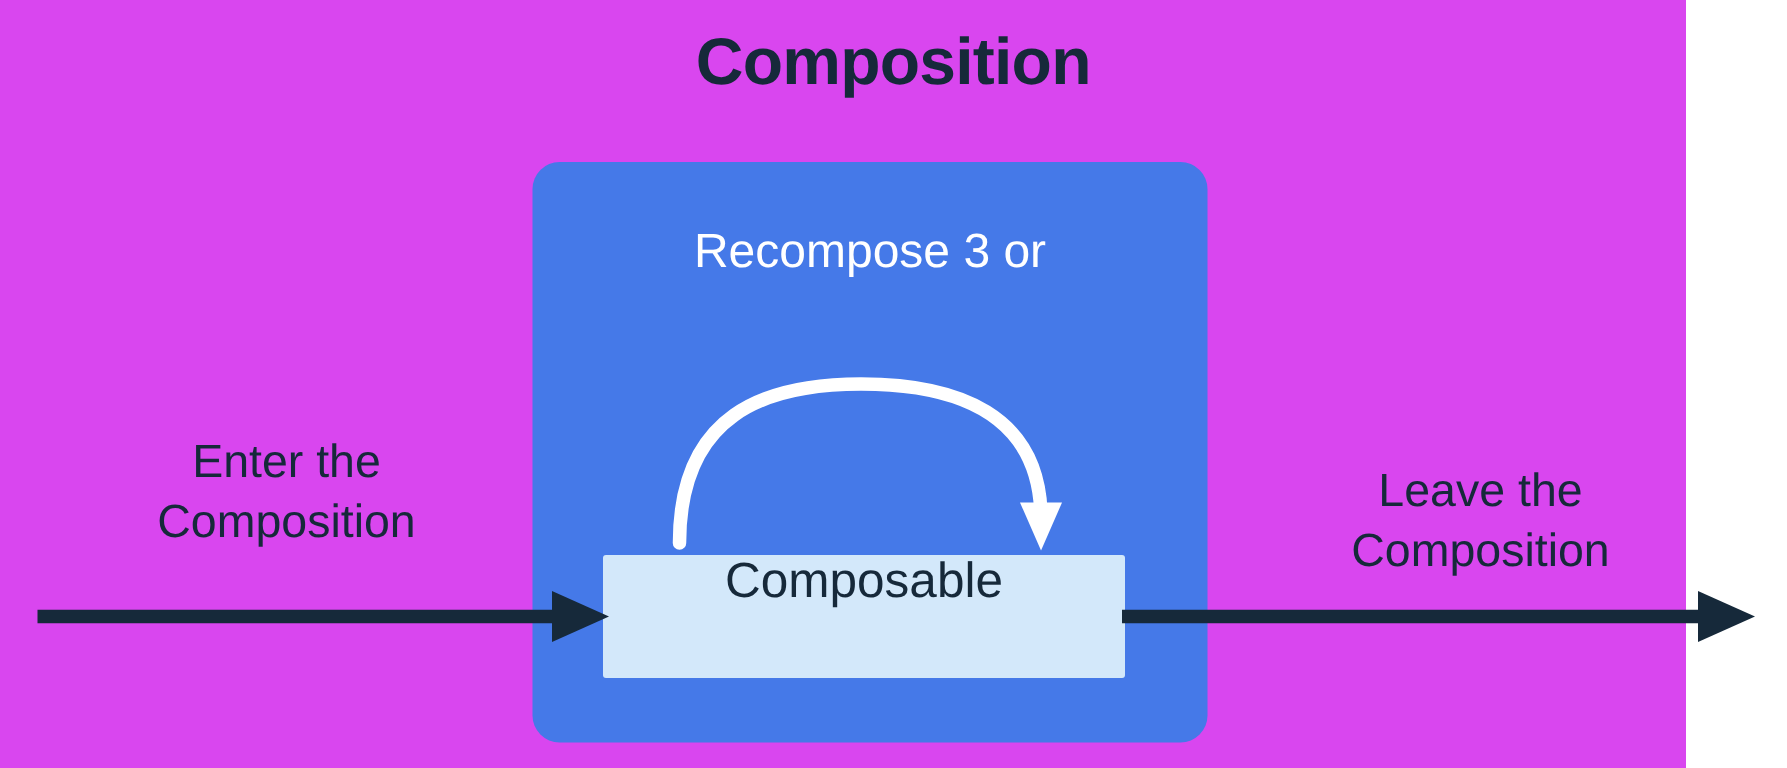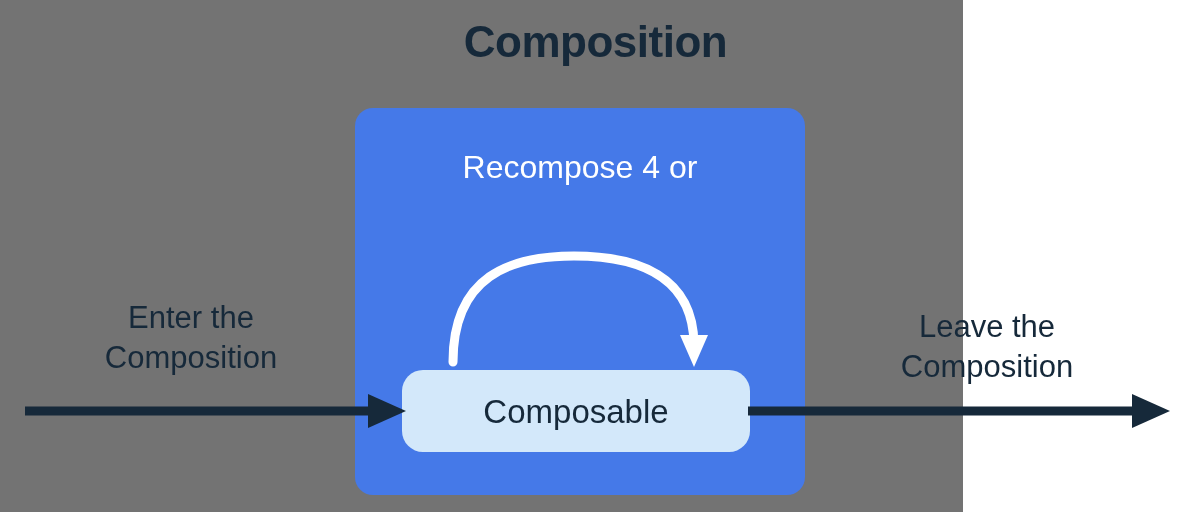--- a/index.html
+++ b/index.html
@@ -8,23 +8,23 @@
     background: #ffffff;
   }
   body {
     width: 1191px;
     height: 512px;
     font-family: "Liberation Sans", sans-serif;
     overflow: hidden;
   }
   #stage {
     position: relative;
-    width: 963px;
+    width: 1124px;
     height: 512px;
-    background: #737373;
+    background: #d946ef;
   }
 
   
   #diagram-title {
     position: absolute;
     left: 0;
     top: 17px;
     width: 1191px;
     text-align: center;
     font-size: 44px;
@@ -69,23 +69,22 @@
   }
 
   
   #composable-node {
     position: absolute;
     left: 402px;
     top: 370px;
     width: 348px;
     height: 82px;
     background: #d3e8fa;
-    border-radius: 21px;
+    border-radius: 2px;
     display: flex;
-    align-items: center;
     justify-content: center;
   }
   #composable-label {
     font-size: 33px;
     color: #16293a;
     line-height: 1;
   }
 
   
   #enter-arrow {
@@ -107,41 +106,41 @@
   .side-caption {
     position: absolute;
     text-align: center;
     font-size: 31px;
     color: #16293a;
     line-height: 1.30;
     font-weight: 400;
   }
   #enter-caption {
     left: 28px;
-    top: 298px;
+    top: 288px;
     width: 326px;
   }
   #leave-caption {
     left: 812px;
     top: 291px;
     width: 350px;
     margin-top: 16px;
   }
 </style>
 </head>
 <body>
 
 <div id="stage">
 
   <div id="diagram-title">Composition</div>
 
   <div id="composition-box"></div>
 
   <div id="recompose-label">
-    <div>Recompose 4 or</div>
+    <div>Recompose 3 or</div>
   </div>
 
   <svg id="recompose-arrow" viewBox="0 0 290 125">
     <path d="M 21 119
              C 21 33, 78 13, 142 13
              C 206 13, 261 33, 262 101" fill="none" stroke="#ffffff" stroke-width="9" stroke-linecap="round"></path>
     <path d="M 248 92 L 276 92 L 262 124 Z" fill="#ffffff"></path>
   </svg>
 
   <div id="composable-node">

